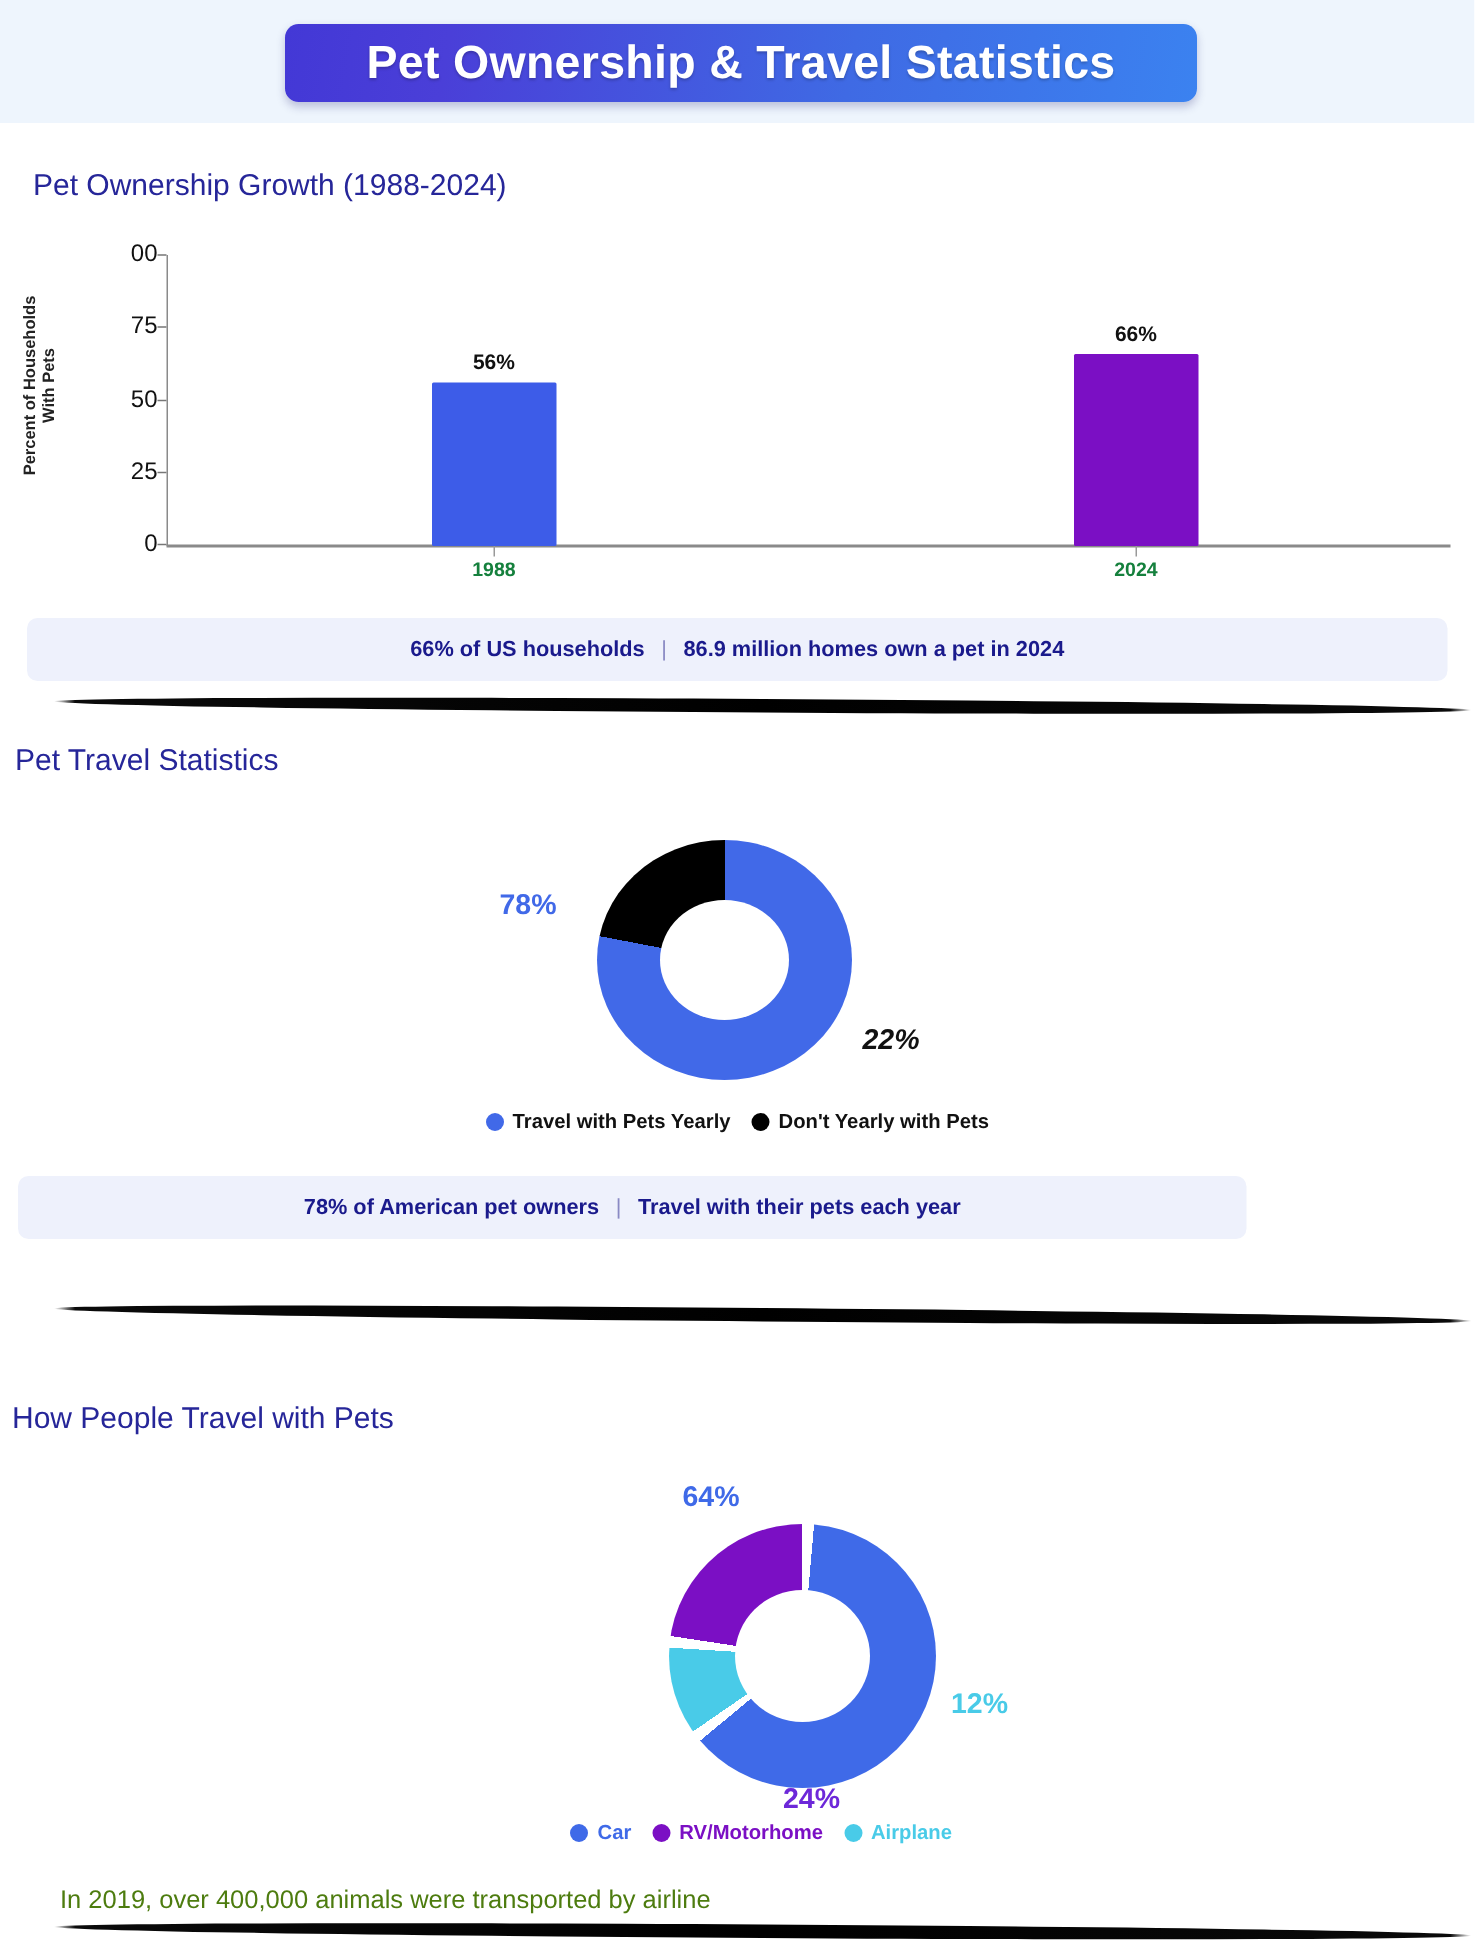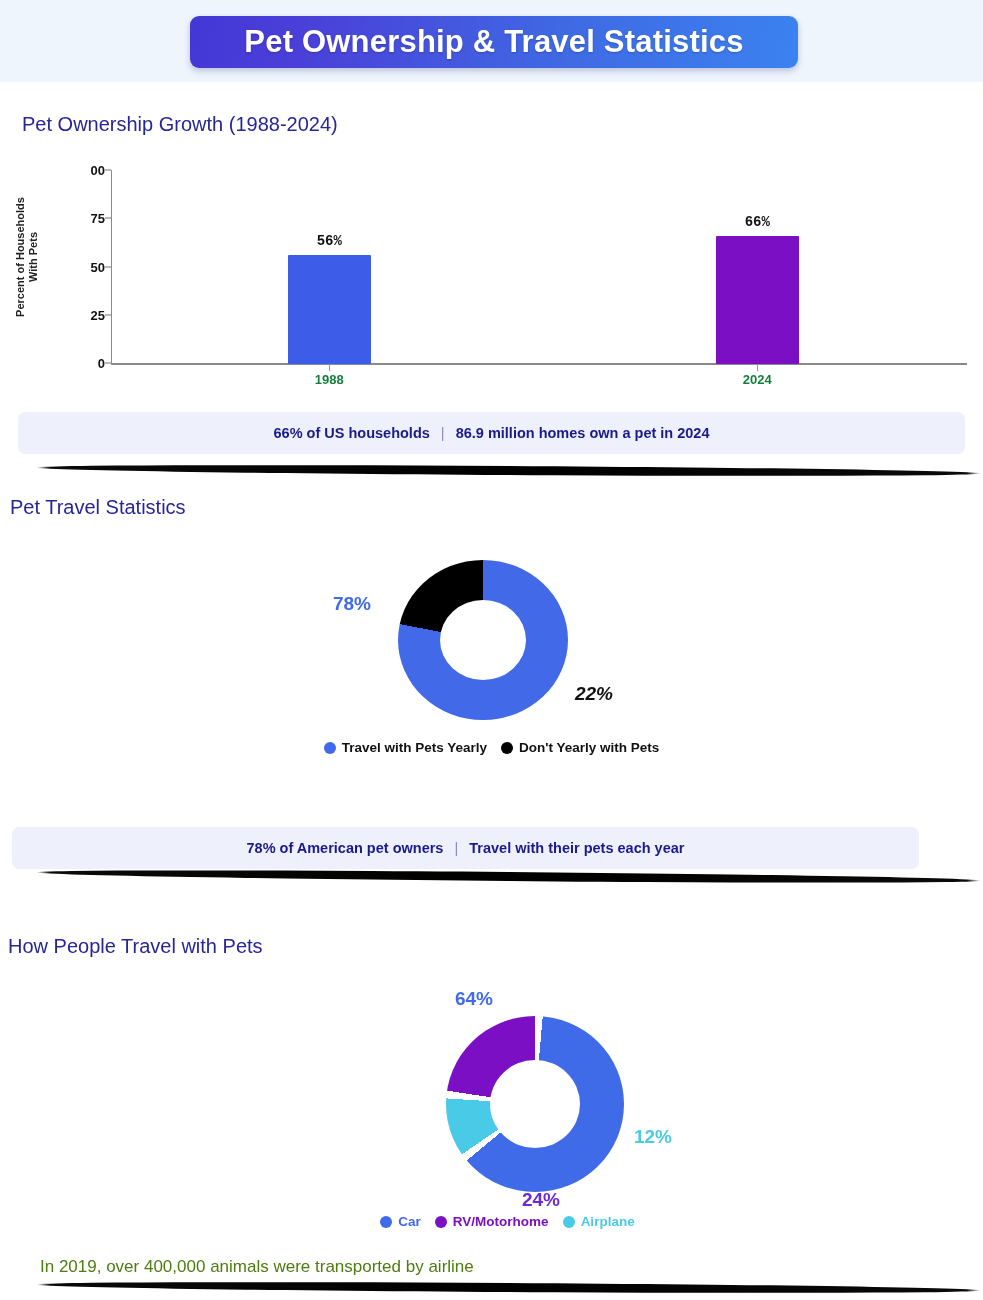--- a/index.html
+++ b/index.html
@@ -74,22 +74,22 @@
     font-size: 11px;
     font-weight: bold;
     color: #222;
     line-height: 13px;
   }
   .ytick {
     position: absolute;
     right: 0;
     width: 40px;
     text-align: right;
-    font-size: 13px;
-    font-weight: bold;
+    font-size: 16px;
+    font-weight: normal;
     color: #111;
     transform: translateY(-50%);
   }
   .ytick-wrap { position: absolute; left: 60px; top: 0; width: 45px; height: 204px; }
   .tickmark {
     position: absolute;
     left: 105px;
     width: 6px;
     height: 1px;
     background: #777;
@@ -118,21 +118,20 @@
     width: 856px; height: 194px;
   }
   .bar-value {
     position: absolute;
     font-size: 14px;
     font-weight: bold;
     color: #111;
     text-align: center;
     transform: translateX(-50%);
     white-space: nowrap;
-    font-family: Liberation Mono, monospace;
   }
   .bar-cat {
     position: absolute;
     top: 212px;
     font-size: 13px;
     font-weight: bold;
     color: #15803d;
     text-align: center;
     transform: translateX(-50%);
     white-space: nowrap;
@@ -147,21 +146,21 @@
   
   .stat-banner {
     position: absolute;
     background: #eef1fc;
     border-radius: 7px;
     display: flex;
     align-items: center;
     justify-content: center;
   }
   #banner-1 { left: 18px; top: 412px; width: 947px; height: 42px; }
-  #banner-2 { left: 12px; top: 827px; width: 907px; height: 42px; }
+  #banner-2 { left: 12px; top: 784px; width: 819px; height: 42px; }
   .stat-banner .stat-text {
     font-size: 14.5px;
     font-weight: bold;
     color: #1a1a8c;
     white-space: nowrap;
   }
   .stat-sep {
     color: #8a8ac4;
     font-weight: normal;
     padding: 0 7px;

